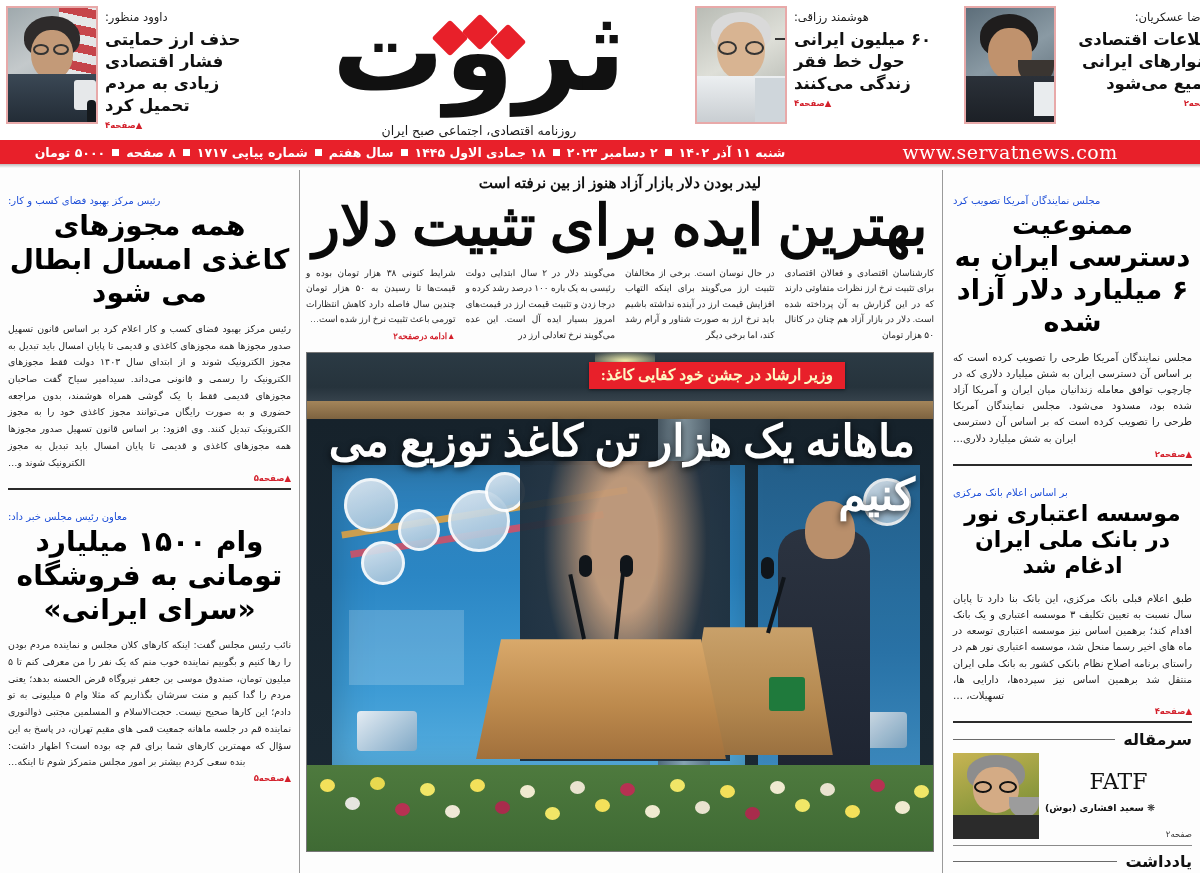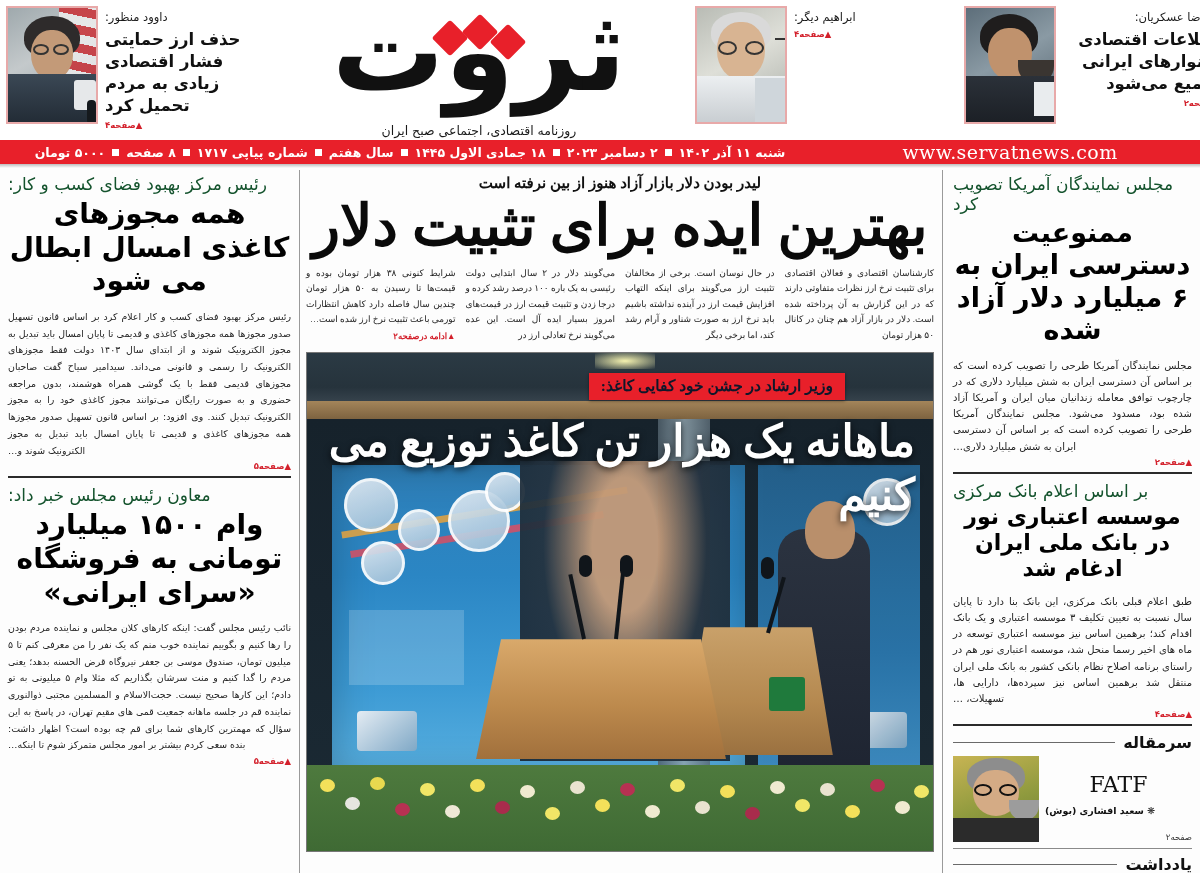--- a/index.html
+++ b/index.html
@@ -146,22 +146,23 @@
     font-family: Liberation Serif, serif;
   }
   .leftcol {
     width: 300px; height: 703px;
     direction: rtl;
     padding: 4px 8px 0 8px;
     border-right: 1px solid #9a9a9a;
   }
 
   .kicker {
-    font-size: 17px; color: #14532d; text-align: left; direction: rtl;
+    font-size: 10px; color: #1d4ed8; text-align: left; direction: rtl;
     margin-bottom: 3px;
+    margin-top: 21px;
   }
   .kicker.c { text-align: left; }
 
   .headline {
     font-weight: bold; color: #000000; direction: rtl;
     line-height: 1.2; letter-spacing: -.5px;
   }
 
   .deck {
     font-size: 10px; color: #222; line-height: 1.62;
@@ -214,22 +215,22 @@
   .lead-cols .col .pageref { margin-top: 1px; }
 
   
   .photocard {
     position: relative; margin-top: 9px;
     width: 100%; height: 500px; overflow: hidden;
     border: 1px solid #777;
     background: #1d2a33;
   }
   .ph-kicker {
-    position: absolute; top: 20px; right: 88px; z-index: 6;
-    background: #e8202a; color: #0f172a; font-weight: bold;
+    position: absolute; top: 9px; right: 88px; z-index: 6;
+    background: #e8202a; color: #fef9c3; font-weight: bold;
     font-size: 15.5px; padding: 4px 12px 5px; direction: rtl; white-space: nowrap;
     box-shadow: 0 1px 3px rgba(0,0,0,.45);
   }
   .ph-head {
     position: absolute; top: 62px; right: 18px; left: 18px; z-index: 6;
     color: #fff; font-weight: bold; font-size: 44px; line-height: 1.22;
     text-align: right; direction: rtl; letter-spacing: -1.5px;
     text-shadow: 0 2px 7px rgba(0,0,0,.75);
   }
 
@@ -338,21 +339,22 @@
           <div class="pt-hair" style="left:14px;top:4px;width:60px;height:40px;background:#d9d9d9;"></div>
           <div class="pt-face" style="left:20px;top:14px;width:48px;height:58px;background:#d8b492;"></div>
           <div class="pt-glass" style="left:21px;top:33px;width:19px;height:14px;"></div>
           <div class="pt-glass" style="left:48px;top:33px;width:19px;height:14px;"></div>
           <div class="pt-bg" style="left:38px;top:30px;width:10px;height:2px;background:#333;"></div>
           <div class="pt-body" style="height:46px;background:linear-gradient(180deg,#eceff1,#c9ced2);"></div>
           <div class="pt-bg" style="left:30px;top:70px;width:30px;height:48px;background:#cfd6db;"></div>
         </div>
       </div>
       <div class="teaser-text" style="text-align:left;">
-        <div class="teaser-kicker">ابراهیم دیگر:</div>
+        <div class="teaser-kicker">هوشمند رزاقی:</div>
+        <div class="teaser-head">۶۰ میلیون ایرانی حول خط فقر زندگی می‌کنند</div>
         <div class="teaser-page">▲صفحه۴</div>
       </div>
     </div>
 
     <div class="teaser teaser-left">
       <div class="teaser-photo">
         <div class="pt">
           <div class="pt-bg" style="background:linear-gradient(150deg,#5d6e7a,#8a9aa4 45%,#4f5e69);"></div>
           <div class="pt-hair" style="left:14px;top:6px;width:58px;height:44px;background:#1f1d1d;"></div>
           <div class="pt-face" style="left:22px;top:20px;width:44px;height:52px;background:#c0926d;"></div>

